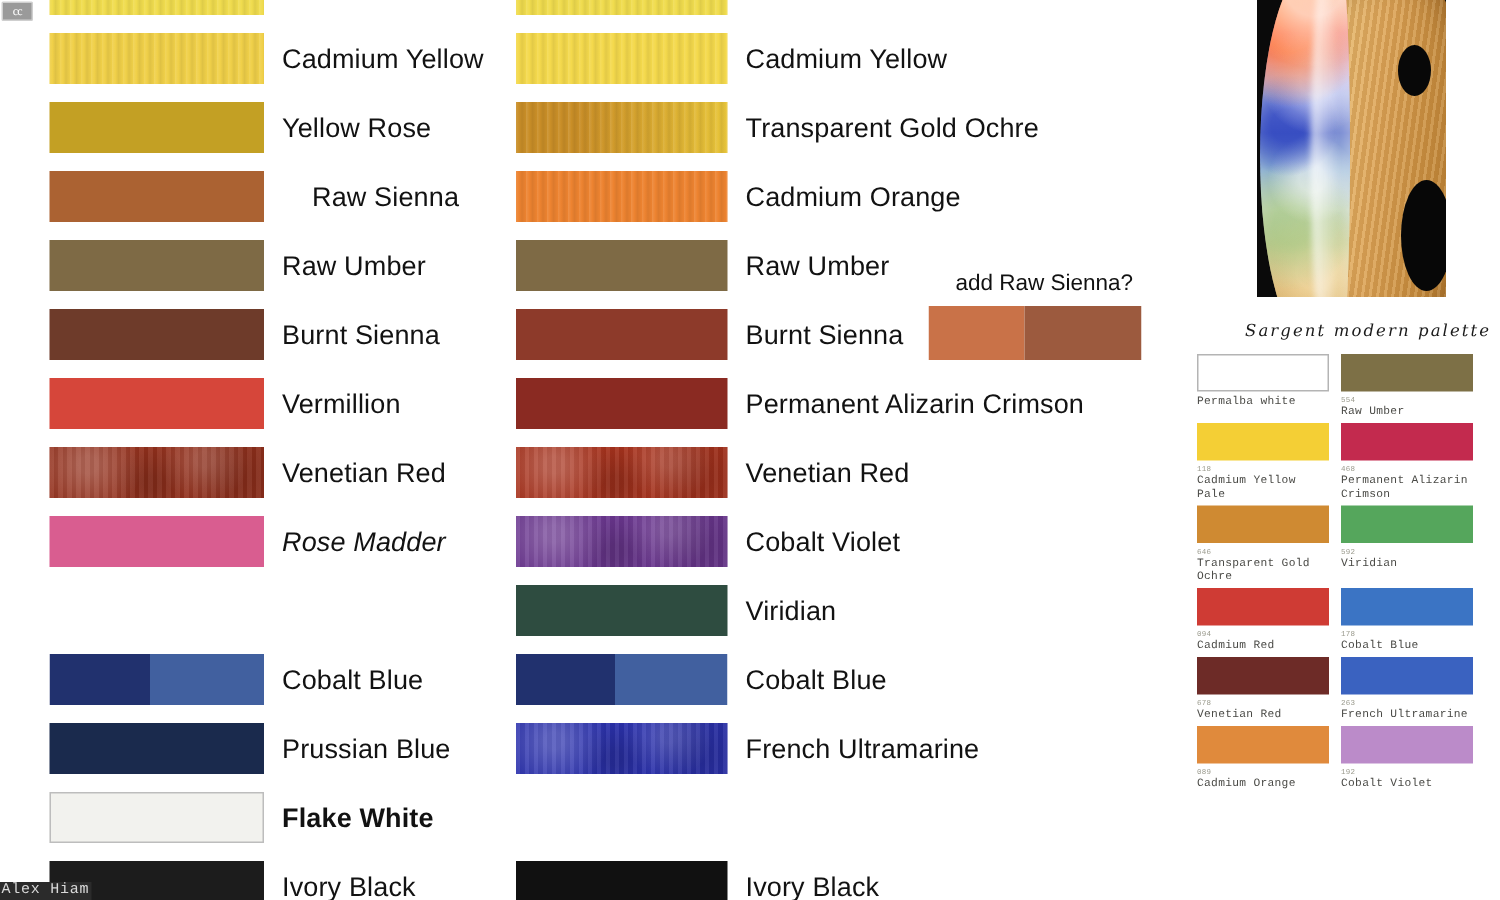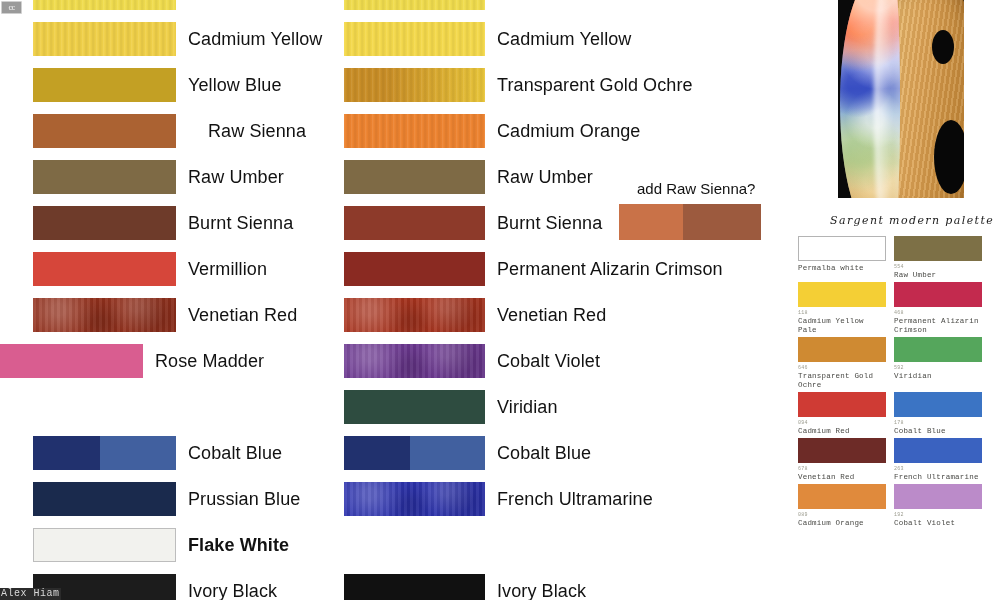--- a/index.html
+++ b/index.html
@@ -285,21 +285,21 @@
         </div>
       </div>
       <div class="row" style="top: 22px; height: 34px; padding-left: 33px;">
         <div class="swatch" style="width: 143px; height: 34px; background: rgb(240, 208, 73);">
           <div class="tex tex-streak"></div>
         </div>
         <div class="swatch-label">Cadmium Yellow</div>
       </div>
       <div class="row" style="top: 68px; height: 34px; padding-left: 33px;">
         <div class="swatch" style="width: 143px; height: 34px; background: rgb(195, 160, 36);"></div>
-        <div class="swatch-label">Yellow Blue</div>
+        <div class="swatch-label">Yellow Rose</div>
       </div>
       <div class="row" style="top: 114px; height: 34px; padding-left: 33px; gap: 20px;">
         <div class="swatch" style="width: 143px; height: 34px; background: rgb(171, 98, 50);"></div>
         <div class="swatch-label">Raw Sienna</div>
       </div>
       <div class="row" style="top: 160px; height: 34px; padding-left: 33px;">
         <div class="swatch" style="width: 143px; height: 34px; background: rgb(126, 106, 69);"></div>
         <div class="swatch-label">Raw Umber</div>
       </div>
       <div class="row" style="top: 206px; height: 34px; padding-left: 33px;">
@@ -309,21 +309,21 @@
       <div class="row" style="top: 252px; height: 34px; padding-left: 33px;">
         <div class="swatch" style="width: 143px; height: 34px; background: rgb(214, 70, 58);"></div>
         <div class="swatch-label">Vermillion</div>
       </div>
       <div class="row" style="top: 298px; height: 34px; padding-left: 33px;">
         <div class="swatch" style="width: 143px; height: 34px; background: rgb(147, 48, 28);">
           <div class="tex tex-mottle"></div>
         </div>
         <div class="swatch-label">Venetian Red</div>
       </div>
-      <div class="row" style="top: 344px; height: 34px; ">
+      <div class="row" style="top: 344px; height: 34px; padding-left: 33px; font-style: italic;">
         <div class="swatch" style="width: 143px; height: 34px; background: rgb(217, 93, 144);"></div>
         <div class="swatch-label">Rose Madder</div>
       </div>
       <div class="row" style="top: 436px; height: 34px; padding-left: 33px;">
         <div class="swatch split" style="width: 143px; height: 34px;">
           <div style="width: 47%; background: rgb(33, 49, 110);"></div>
           <div style="width: 53%; background: rgb(65, 96, 159);"></div>
         </div>
         <div class="swatch-label">Cobalt Blue</div>
       </div>

